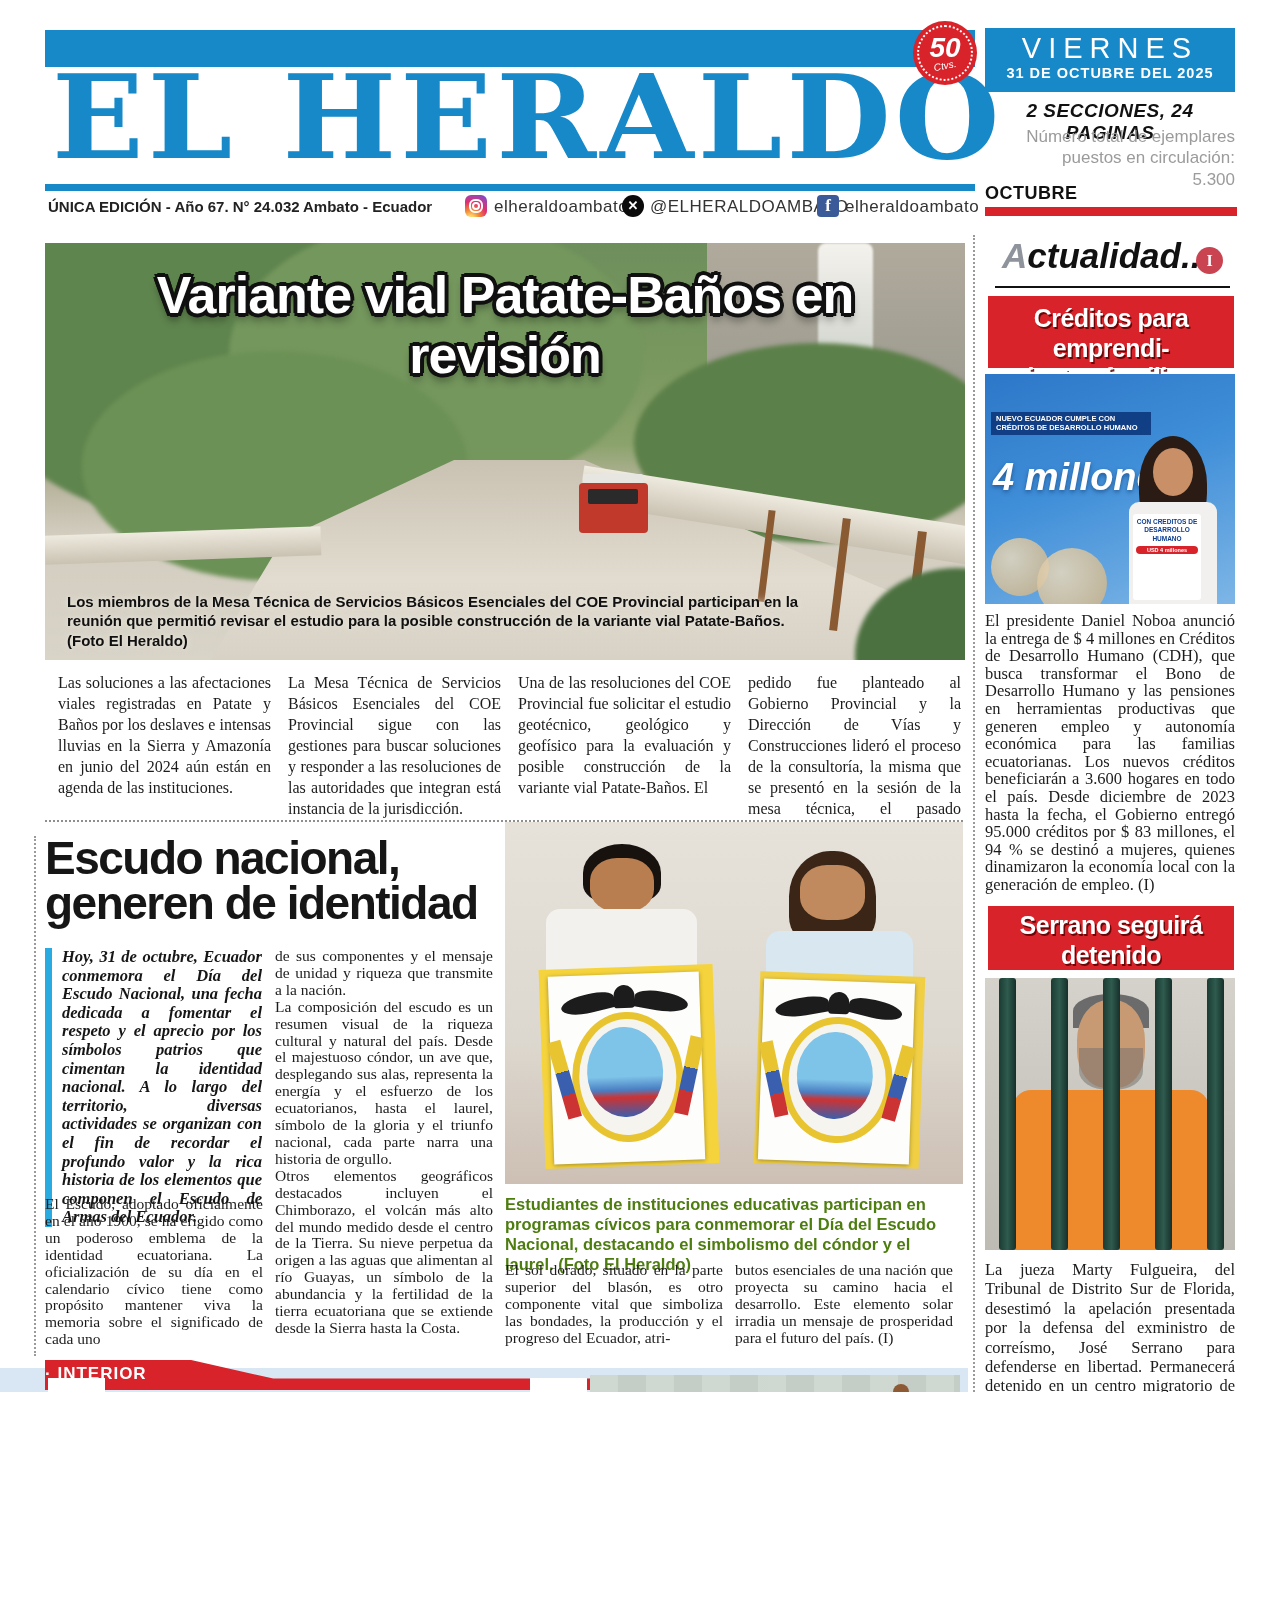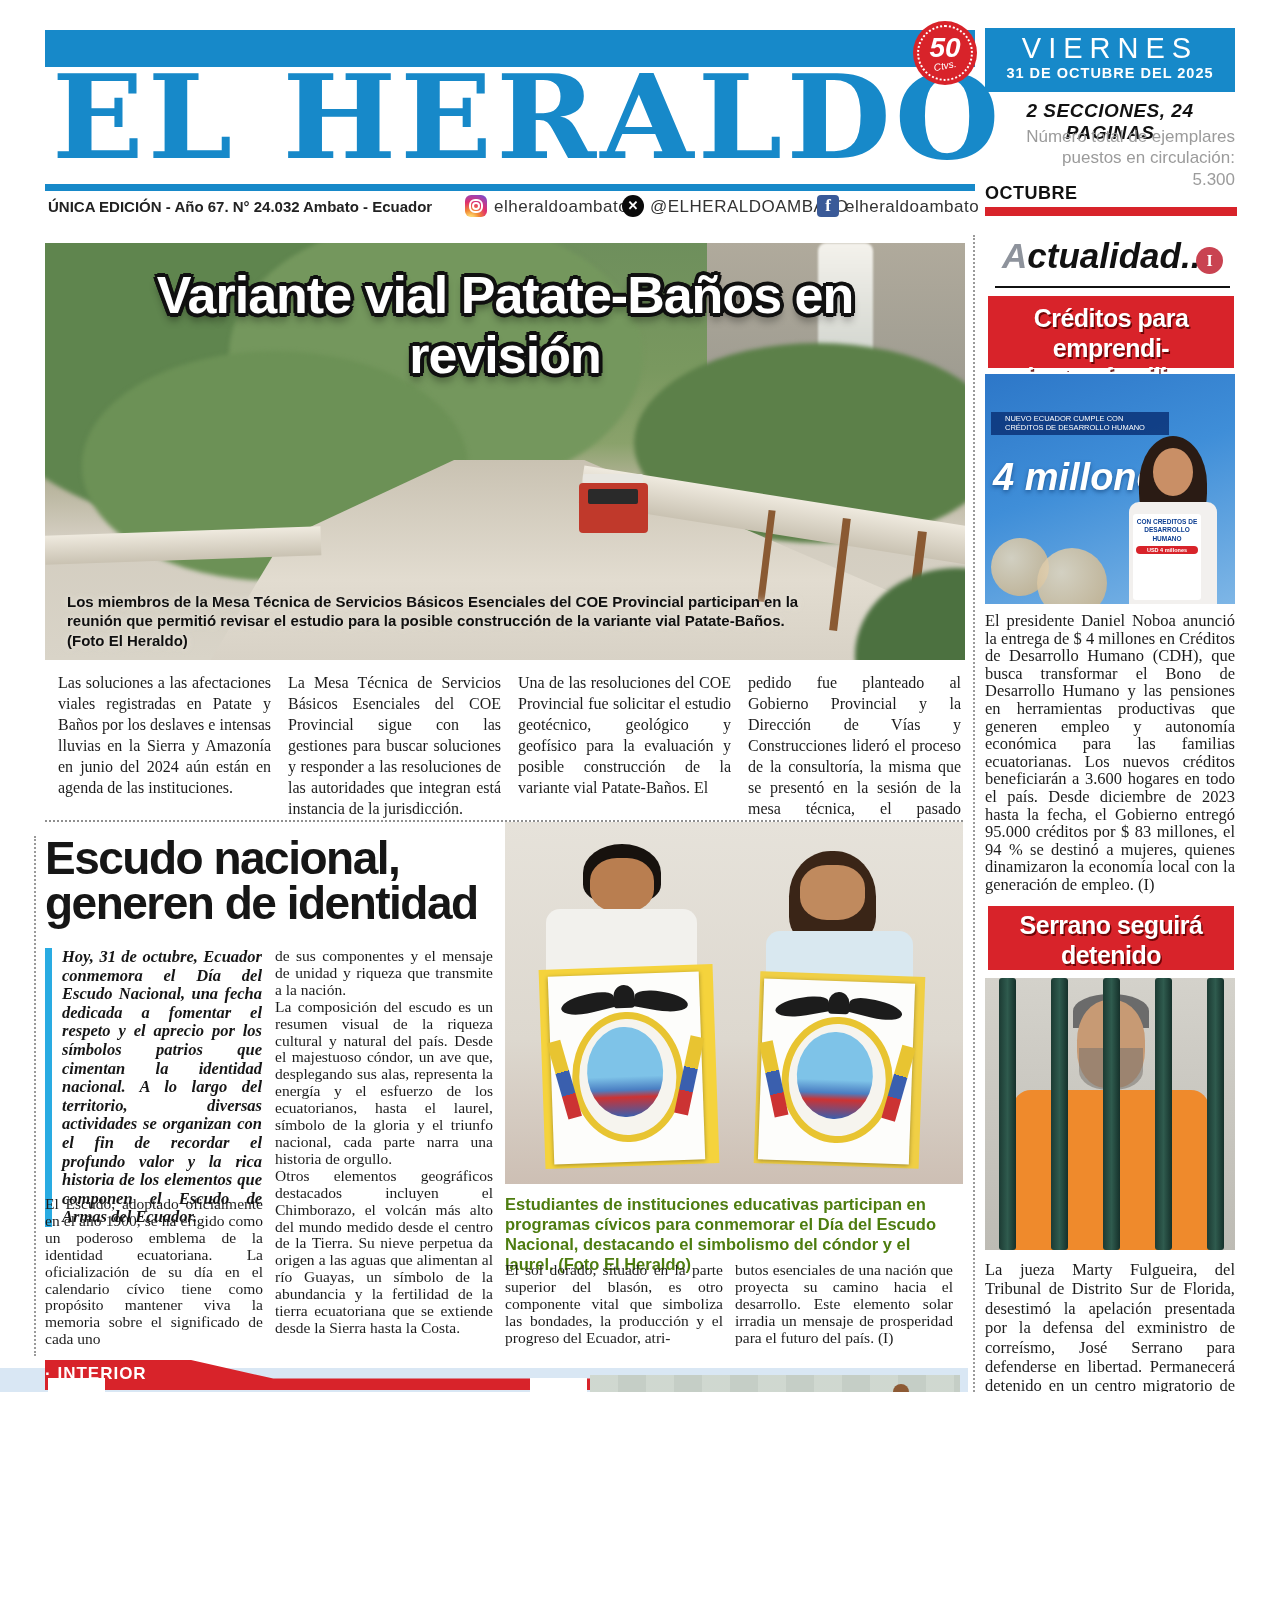--- a/index.html
+++ b/index.html
@@ -66,22 +66,22 @@
   
   .actualidad{font-size:35px;font-weight:bold;font-style:italic;color:#111;}
   .actualidad .fl{color:#8e939c;}
   .act-badge{width:27px;height:27px;border-radius:50%;background:#c94351;color:#fff;text-align:center;
              font-family:"Liberation Serif",serif;font-size:16px;line-height:27px;font-weight:bold;}
   .blackrule{background:#111;}
   .redhead{background:#d8232a;color:#fff;text-align:center;font-weight:bold;
            text-shadow:1.5px 1.5px 0 rgba(90,0,0,.85);}
   .redhead span{display:block;font-size:25px;line-height:1.18;letter-spacing:-.5px;}
   .creditosphoto{background:linear-gradient(160deg,#2d77c8 0%,#3f8ed8 45%,#7eb6e6 100%);}
-  .cp-ribbon{position:absolute;background:rgba(10,50,120,.85);color:#fff;font-size:7.5px;font-weight:normal;
-             padding:2px 14px;line-height:1.25;}
+  .cp-ribbon{position:absolute;background:rgba(10,50,120,.85);color:#fff;font-size:7.5px;font-weight:bold;
+             padding:2px 5px;line-height:1.25;}
   .cp-big{position:absolute;color:#fff;font-size:38px;font-weight:bold;font-style:italic;
           text-shadow:0 2px 4px rgba(0,40,90,.5);white-space:nowrap;}
   .cp-woman-hair{position:absolute;background:#2a1b14;border-radius:50% 50% 40% 40%;}
   .cp-woman-face{position:absolute;background:#c98f66;border-radius:50%;}
   .cp-woman-top{position:absolute;background:#f2f0ee;border-radius:10px 10px 0 0;}
   .cp-sign{position:absolute;background:#fff;border-radius:3px;padding:4px 3px;text-align:center;}
   .cp-sign .t{font-size:6.5px;font-weight:bold;color:#0b3d91;line-height:1.3;}
   .cp-sign .b{margin-top:3px;background:#d8232a;color:#fff;border-radius:6px;font-size:5.5px;font-weight:bold;padding:1px 2px;}
   .cp-jar{position:absolute;border-radius:50%;background:radial-gradient(circle at 35% 35%,#e8d9bd,#c8ad7f);opacity:.85;}
   .serranophoto{background:linear-gradient(180deg,#d4d2cb,#bdbbb4);}

